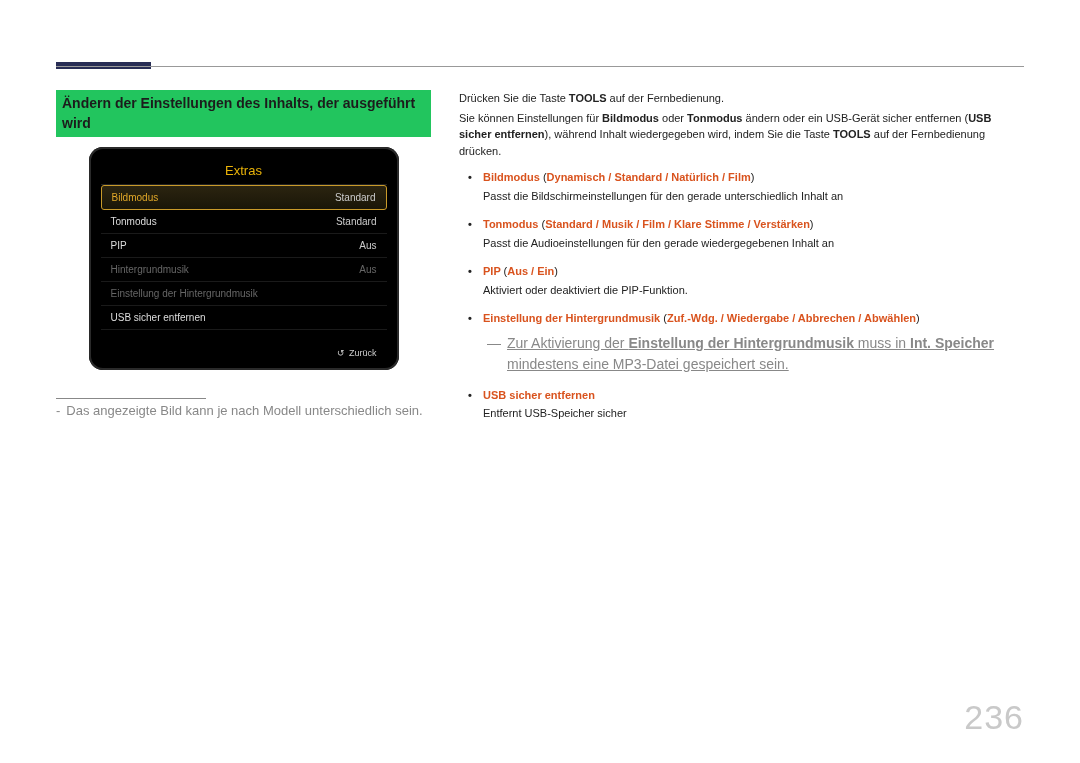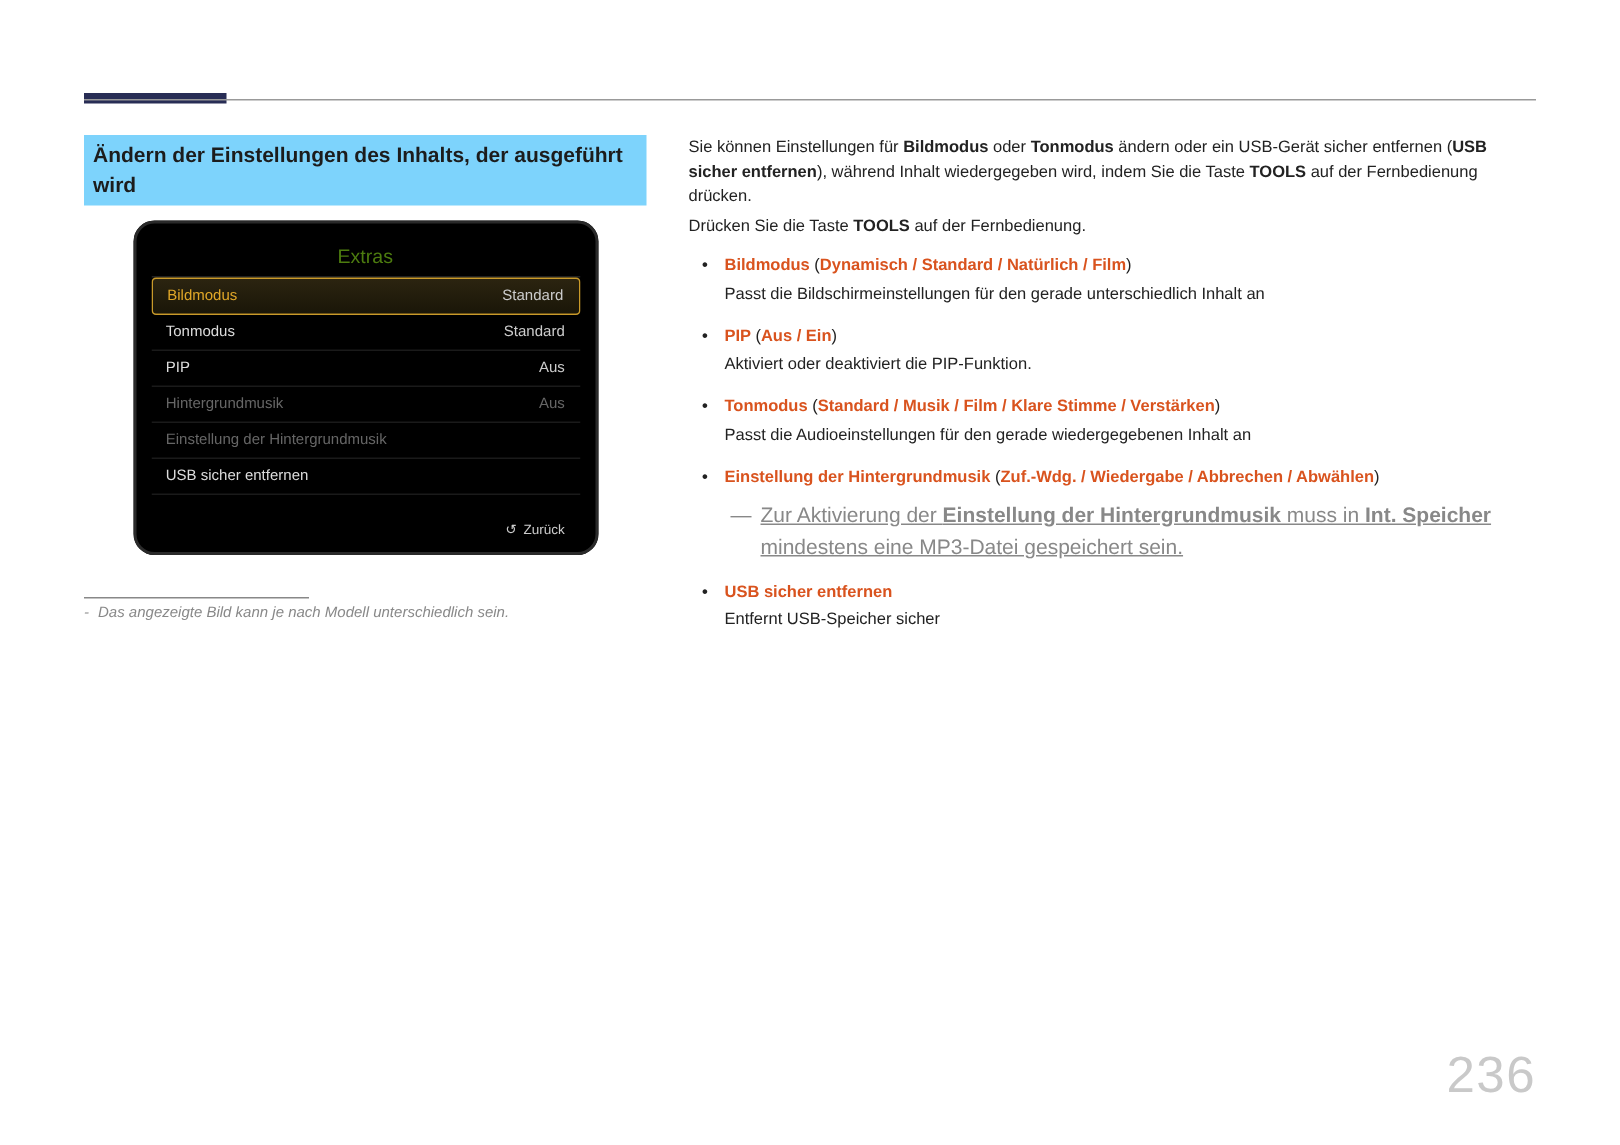--- a/index.html
+++ b/index.html
@@ -41,21 +41,21 @@
     width: 375px;
     flex-shrink: 0;
   }
   .right-col {
     flex: 1;
     font-size: 11px;
     color: #222;
     line-height: 1.5;
   }
   .section-heading {
-    background: #7dd3fc;
+    background: #22c55e;
     color: #1c1c1c;
     font-weight: bold;
     font-size: 14px;
     padding: 4px 6px;
     line-height: 1.4;
     margin-bottom: 10px;
   }
   .device-panel {
     background: #000;
     border-radius: 14px;
@@ -65,21 +65,21 @@
     margin: 0 auto;
     position: relative;
     box-shadow: inset 0 0 0 2px #2a2a2a;
   }
   .device-panel-inner {
     border-radius: 8px;
     overflow: hidden;
   }
   .panel-title {
     text-align: center;
-    color: #4d7c0f;
+    color: #eab308;
     font-size: 13px;
     padding: 6px 0 6px 0;
     border-bottom: 1px solid #222;
   }
   .menu-row {
     display: flex;
     justify-content: space-between;
     align-items: center;
     font-size: 10px;
     padding: 6px 10px;
@@ -107,23 +107,22 @@
     margin-right: 2px;
   }
   .left-footnote-rule {
     width: 150px;
     height: 1px;
     background: #888;
     margin-top: 28px;
     margin-bottom: 4px;
   }
   .footnote {
-    font-size: 10px;
+    font-size: 13px;
     color: #888;
-    font-style: italic;
   }
   .footnote .dash { margin-right: 6px; }
   .intro { margin-bottom: 3px; }
   .intro .bold, .bold { font-weight: bold; }
   ul.opts { list-style: none; margin-top: 10px; }
   ul.opts > li { margin-bottom: 12px; position: relative; padding-left: 24px; }
   ul.opts > li::before {
     content: "•";
     position: absolute;
     left: 9px;
@@ -208,44 +207,44 @@
       </div>
 
       <div class="left-footnote-rule"></div>
       <div class="footnote">
         <span class="dash">-</span><span>Das angezeigte Bild kann je nach Modell unterschiedlich sein.</span>
       </div>
     </div>
 
     <div class="right-col">
       <p class="intro">
+        <span>Drücken Sie die Taste </span><span class="bold">TOOLS</span><span> auf der Fernbedienung.</span>
+      </p>
+      <p class="intro">
         <span>Sie können Einstellungen für </span><span class="bold">Bildmodus</span><span> oder </span><span class="bold">Tonmodus</span><span> ändern oder ein USB-Gerät sicher entfernen (</span><span class="bold">USB sicher entfernen</span><span>), während Inhalt wiedergegeben wird, indem Sie die Taste </span><span class="bold">TOOLS</span><span> auf der Fernbedienung drücken.</span>
       </p>
-      <p class="intro">
-        <span>Drücken Sie die Taste </span><span class="bold">TOOLS</span><span> auf der Fernbedienung.</span>
-      </p>
 
       <ul class="opts">
         <li>
           <span class="opt-head">
             <span>Bildmodus</span> <span class="sep">(</span><span>Dynamisch / Standard / Natürlich / Film</span><span class="sep">)</span>
           </span>
           <div class="desc">Passt die Bildschirmeinstellungen für den gerade unterschiedlich Inhalt an</div>
         </li>
         <li>
           <span class="opt-head">
+            <span>Tonmodus</span> <span class="sep">(</span><span>Standard / Musik / Film / Klare Stimme / Verstärken</span><span class="sep">)</span>
+          </span>
+          <div class="desc">Passt die Audioeinstellungen für den gerade wiedergegebenen Inhalt an</div>
+        </li>
+        <li>
+          <span class="opt-head">
             <span>PIP</span> <span class="sep">(</span><span>Aus / Ein</span><span class="sep">)</span>
           </span>
           <div class="desc">Aktiviert oder deaktiviert die PIP-Funktion.</div>
-        </li>
-        <li>
-          <span class="opt-head">
-            <span>Tonmodus</span> <span class="sep">(</span><span>Standard / Musik / Film / Klare Stimme / Verstärken</span><span class="sep">)</span>
-          </span>
-          <div class="desc">Passt die Audioeinstellungen für den gerade wiedergegebenen Inhalt an</div>
         </li>
         <li>
           <span class="opt-head">
             <span>Einstellung der Hintergrundmusik</span> <span class="sep">(</span><span>Zuf.-Wdg. / Wiedergabe / Abbrechen / Abwählen</span><span class="sep">)</span>
           </span>
           <div class="subnote">
             <span>Zur Aktivierung der </span><span class="bold">Einstellung der Hintergrundmusik</span><span> muss in </span><span class="bold">Int. Speicher</span><span> mindestens eine MP3-Datei gespeichert sein.</span>
           </div>
         </li>
         <li>

